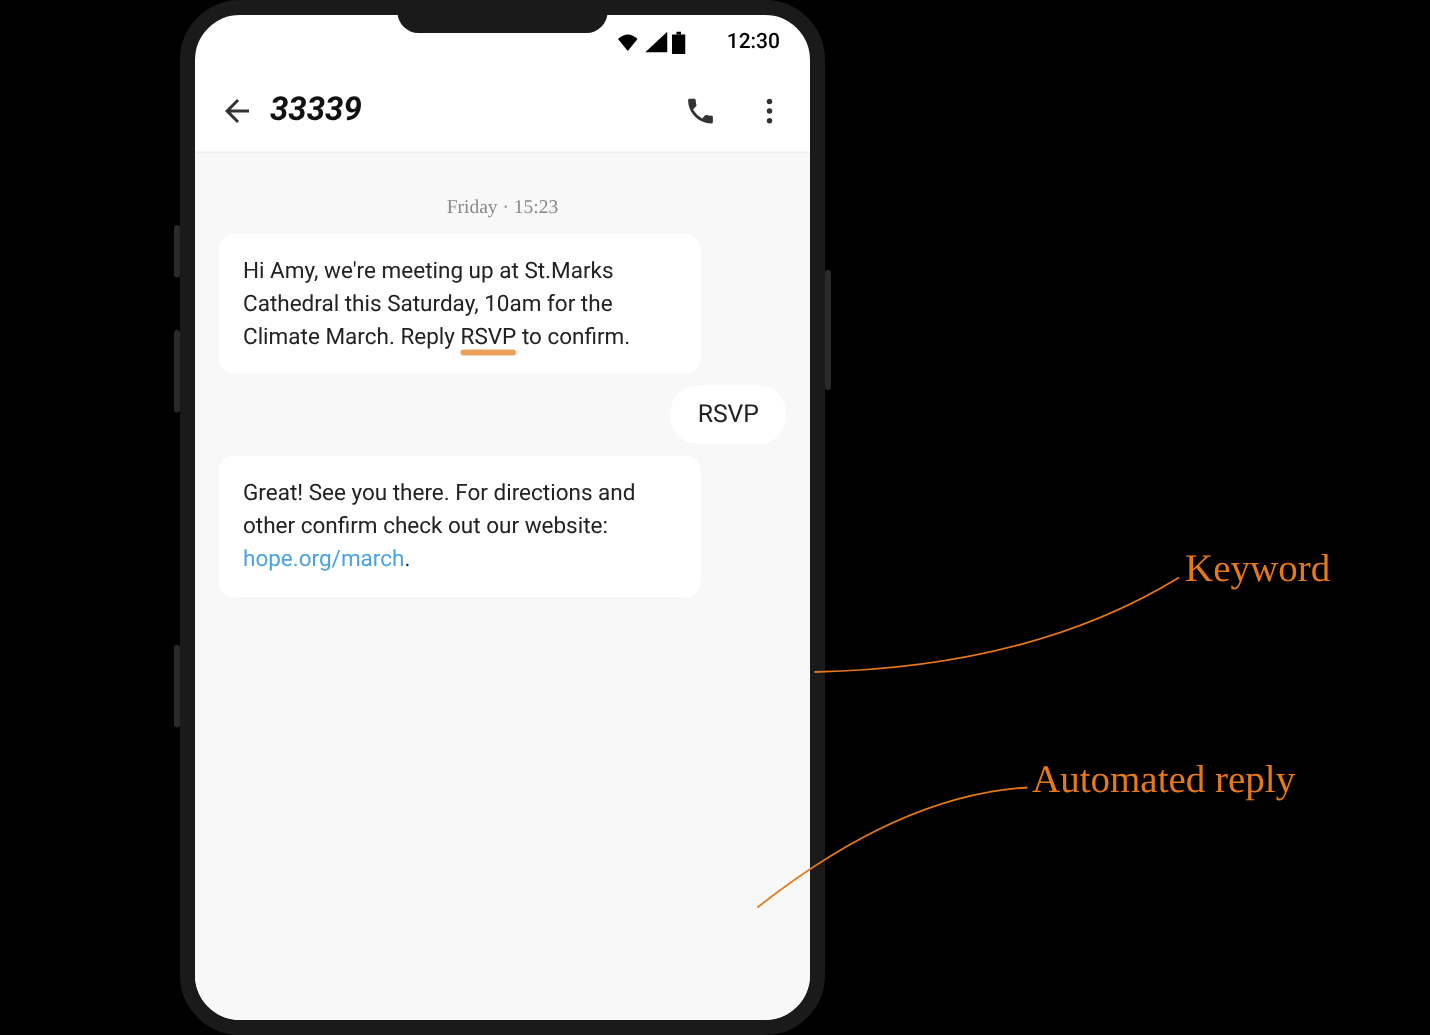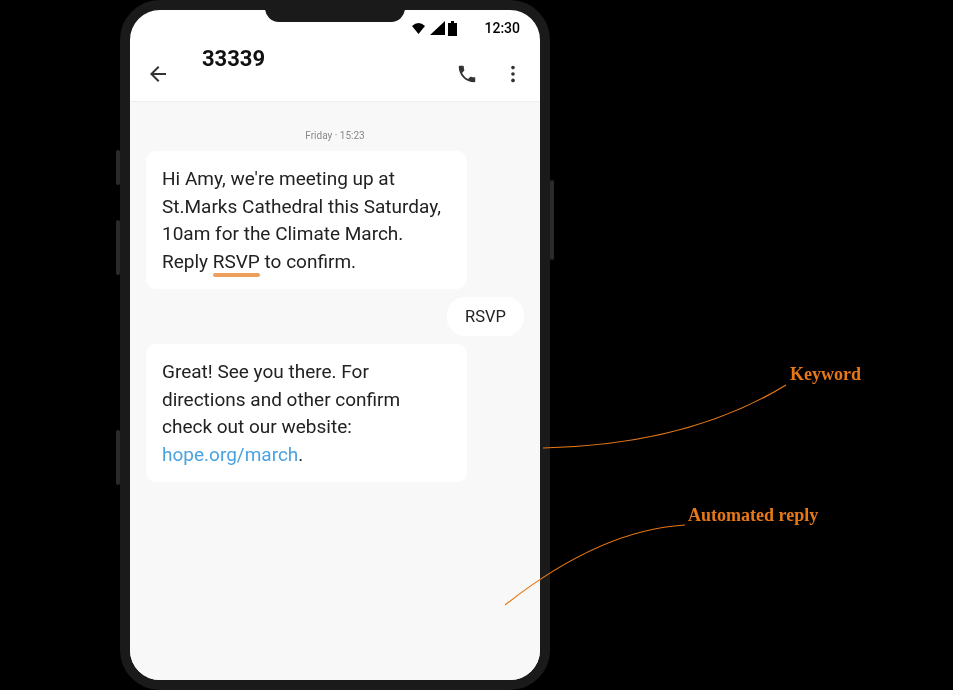--- a/index.html
+++ b/index.html
@@ -77,23 +77,25 @@
     }
     
     .status-time {
       margin-left: 23px;
       font-weight: 500;
     }
     
     .header {
       height: 56px;
       display: flex;
+      align-items: center;
       padding: 0 16px;
-      gap: 32px;
+      gap: 10px;
       border-bottom: 1px solid #eee;
+      font-style: italic;
     }
     
     .back-btn {
       cursor: pointer;
       display: flex;
       align-items: center;
     }
     
     .contact-title {
       font-size: 22px;
@@ -118,30 +120,31 @@
     .messages {
       background: #f8f8f8;
       padding: 16px;
       height: calc(100% - 92px);
       overflow: hidden;
     }
     
     .timestamp {
       text-align: center;
       color: #888;
-      font-size: 10px;
+      font-size: 13px;
       margin: 12px 0 10px;
+      font-family: Liberation Serif, serif;
     }
     
     .msg-incoming {
       background: #fff;
       border-radius: 10px;
       padding: 14px 16px;
       max-width: 85%;
-      font-size: 19px;
+      font-size: 15px;
       line-height: 1.45;
       color: #222;
       margin-bottom: 8px;
     }
     
     .msg-outgoing {
       background: #fff;
       border-radius: 18px;
       padding: 10px 18px;
       font-size: 16.5px;
@@ -169,22 +172,22 @@
       height: 4px;
       background: #e67817;
       border-radius: 2px;
       opacity: 0.7;
     }
     
     .annotation {
       position: absolute;
       font-family: 'Comic Sans MS', cursive;
       color: #e67817;
-      font-size: 18px;
-      font-weight: 700;
+      font-size: 26px;
+      font-weight: 400;
     }
     
     .annotation-keyword {
       top: 364px;
       left: 790px;
     }
     
     .annotation-reply {
       top: 505px;
       left: 688px;

